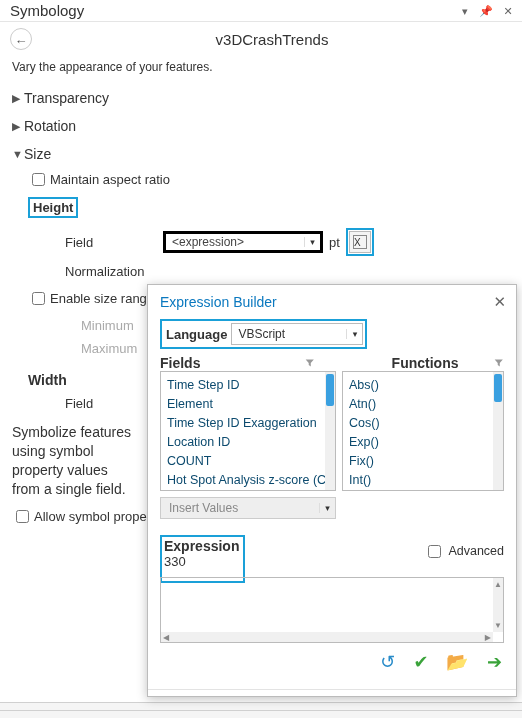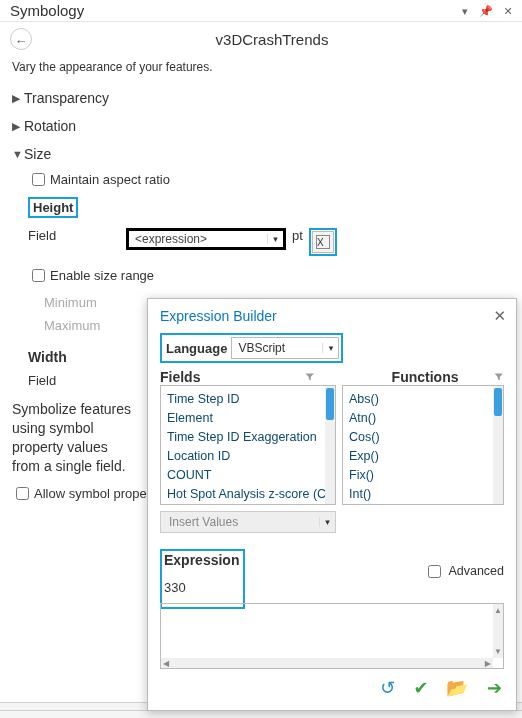--- a/index.html
+++ b/index.html
@@ -13,60 +13,60 @@
   .back-btn { width: 22px; height: 22px; border: 1px solid #ccc; border-radius: 11px; display: flex; align-items: center; justify-content: center; font-size: 13px; color: #555; }
   .layer-title { flex: 1; text-align: center; font-size: 15px; }
   .instruction { padding: 6px 12px 10px 12px; font-size: 12px; }
   .section-header { display: flex; align-items: center; padding: 6px 12px; font-size: 14px; cursor: default;}
   .caret { display: inline-block; width: 12px; color: #555; font-size: 11px; }
   .indent { padding-left: 28px; }
   .checkbox-row { display: flex; align-items: center; padding: 2px 0 6px 0; }
   .checkbox-row input { margin-right: 5px; }
   .hl { border: 2px solid #1aa0d8; display: inline-block; padding: 1px 3px; }
   .hl-tight { border: 2px solid #1aa0d8; display: inline-flex; align-items: center; justify-content: center; padding:1px;}
-  .form-row { display: flex; padding: 4px 0; }
+  .form-row { display: flex; align-items: center; padding: 4px 0; margin-left: 37px; }
   .form-label { width: 98px; color: #333; }
   .form-label.dim, .dim { color: #aaa; }
   .combo { display: flex; align-items: center; border: 3px solid #000000; background: #fff; height: 22px; }
   .combo-text { flex: 1; padding: 0 6px; font-size: 12px; color: #444; white-space: nowrap; overflow: hidden; }
   .combo-arrow { width: 16px; text-align: center; font-size: 9px; color: #333; border-left: 1px solid #ddd;}
   .fx-btn { width: 22px; height: 22px; border: 1px solid #bbb; background: #f4f4f4; display: flex; align-items: center; justify-content: center; font-size: 12px; margin-left: 4px;}
   .sub-head { font-weight: 600; padding: 12px 0 4px 0; font-size: 14px;}
   .bottom-text { padding: 8px 12px 6px 12px; font-size: 14px; line-height: 1.35; width: 150px;}
   .bottom-bars { position: absolute; left: 0; right: 0; bottom: 0; }
   .bar { height: 8px; border-top: 1px solid #d0d0d0; background: #f5f5f5; }
 
   
-  .dlg { position: absolute; left: 147px; top: 298px; width: 370px; height: 413px; background: #fff; border: 1px solid #bbb; box-shadow: 0 2px 10px rgba(0,0,0,0.25); }
+  .dlg { position: absolute; left: 147px; top: 284px; width: 370px; height: 413px; background: #fff; border: 1px solid #bbb; box-shadow: 0 2px 10px rgba(0,0,0,0.25); }
   .dlg-title { display: flex; align-items: center; justify-content: space-between; padding: 8px 10px 4px 12px; color: #0a78bf; font-size: 14px; }
   .dlg-close { color: #666; font-size: 15px; }
   .dlg-body { padding: 4px 12px 8px 12px; }
   .lang-row { display: flex; align-items: center; gap: 6px; margin-bottom: 6px; }
-  .lang-combo { border: 1px solid #bbb; display: flex; align-items: center; height: 22px; width: 108px; }
+  .lang-combo { border: 1px solid #bbb; display: flex; align-items: center; height: 22px; width: 132px; }
   .lang-combo .txt { flex: 1; padding: 0 6px; font-size: 12px; }
   .hl-box { border: 2px solid #1aa0d8; padding: 2px; display: inline-flex; align-items: center; }
   .lists-head { display: flex; align-items: center; margin-top: 4px; gap: 36px; }
   .lists-head .h { font-weight: 600; font-size: 14px; }
   .filter-icon { width: 14px; height: 14px; color: #888; }
   .lists { display: flex; gap: 6px; }
   .listbox { border: 1px solid #bbb; height: 120px; overflow: hidden; position: relative; }
   .list-items { position: absolute; top: 0; bottom: 0; left: 0; right: 10px; overflow: hidden; padding: 4px 6px; }
   .listbox .item { font-size: 12.5px; line-height: 19px; white-space: nowrap; color: #0c4a6e; }
   .scrollbar { position: absolute; top: 0; right: 0; width: 10px; bottom: 0; background: #f0f0f0; }
   .thumb { position: absolute; left: 1px; right: 1px; background: #3aa0e0; border-radius: 2px; }
   .insert-combo { margin-top: 6px; width: 176px; background: #eee; border: 1px solid #ccc; display: flex; height: 22px; align-items: center;}
   .insert-combo .txt { flex: 1; color: #888; padding: 0 8px; font-size: 12px;}
   .expr-row { display: flex; align-items: center; justify-content: space-between; margin-top: 8px; }
   .expr-label { font-weight: 600; font-size: 14px; }
   .adv-row { display: flex; align-items: center; gap: 4px; font-size: 12.5px; }
   .expr-box { border: 1px solid #bbb; height: 66px; margin-top: 2px; position: relative; padding: 3px 6px; font-size: 13px; color: #333; }
   .expr-scroll-h { position:absolute; bottom:0; left:0; right:10px; height:10px; background:#f0f0f0; display:flex; justify-content:space-between; align-items:center; font-size:8px; color:#888; padding:0 2px;}
   .expr-scroll-v { position:absolute; top:0; right:0; bottom:10px; width:10px; background:#f0f0f0; display:flex; flex-direction:column; justify-content:space-between; align-items:center; font-size:8px; color:#888; padding:2px 0;}
   .hl-expr { border: 2px solid #1aa0d8; padding: 1px 4px 12px 2px; display:inline-block;}
-  .hl-expr .expr-label{ margin-bottom:12px; display:block;}
+  .hl-expr .expr-label{ margin-bottom:0; display:block;}
   .action-row { display: flex; justify-content: flex-end; gap: 18px; padding: 8px 2px 4px 2px; font-size: 18px; }
   .undo-i { color: #2a8cc9; }
   .check-i { color: #3aa33a; }
   .folder-i { color: #d9a43a; }
   .arrow-i { color: #3aa33a; }
   .btn-row { display: flex; justify-content: flex-end; gap: 8px; padding: 4px 10px 10px 0; border-top: 1px solid #e3e3e3; margin-top:4px; padding-top:10px;}
 </style>
 </head>
 <body>
 
@@ -123,20 +123,23 @@
       <span class="hl-tight">
         <span class="fx-btn" style="margin-left:0;">
           <svg width="14" height="14" viewBox="0 0 14 14">
             <text x="1" y="11" font-size="10" fill="#333">X</text>
             <rect x="0.5" y="0.5" width="13" height="13" fill="none" stroke="#888"></rect>
           </svg>
         </span>
       </span>
     </div>
 
+    <div class="form-row">
+      <span class="form-label">Normalization</span>
+    </div>
 
     <div class="checkbox-row" style="padding-top:6px;">
       <input type="checkbox" style="">
       <span>Enable size range</span>
     </div>
 
     <div class="form-row" style="padding-left:16px;">
       <span class="form-label dim">Minimum</span>
     </div>
     <div class="form-row" style="padding-left:16px;">

